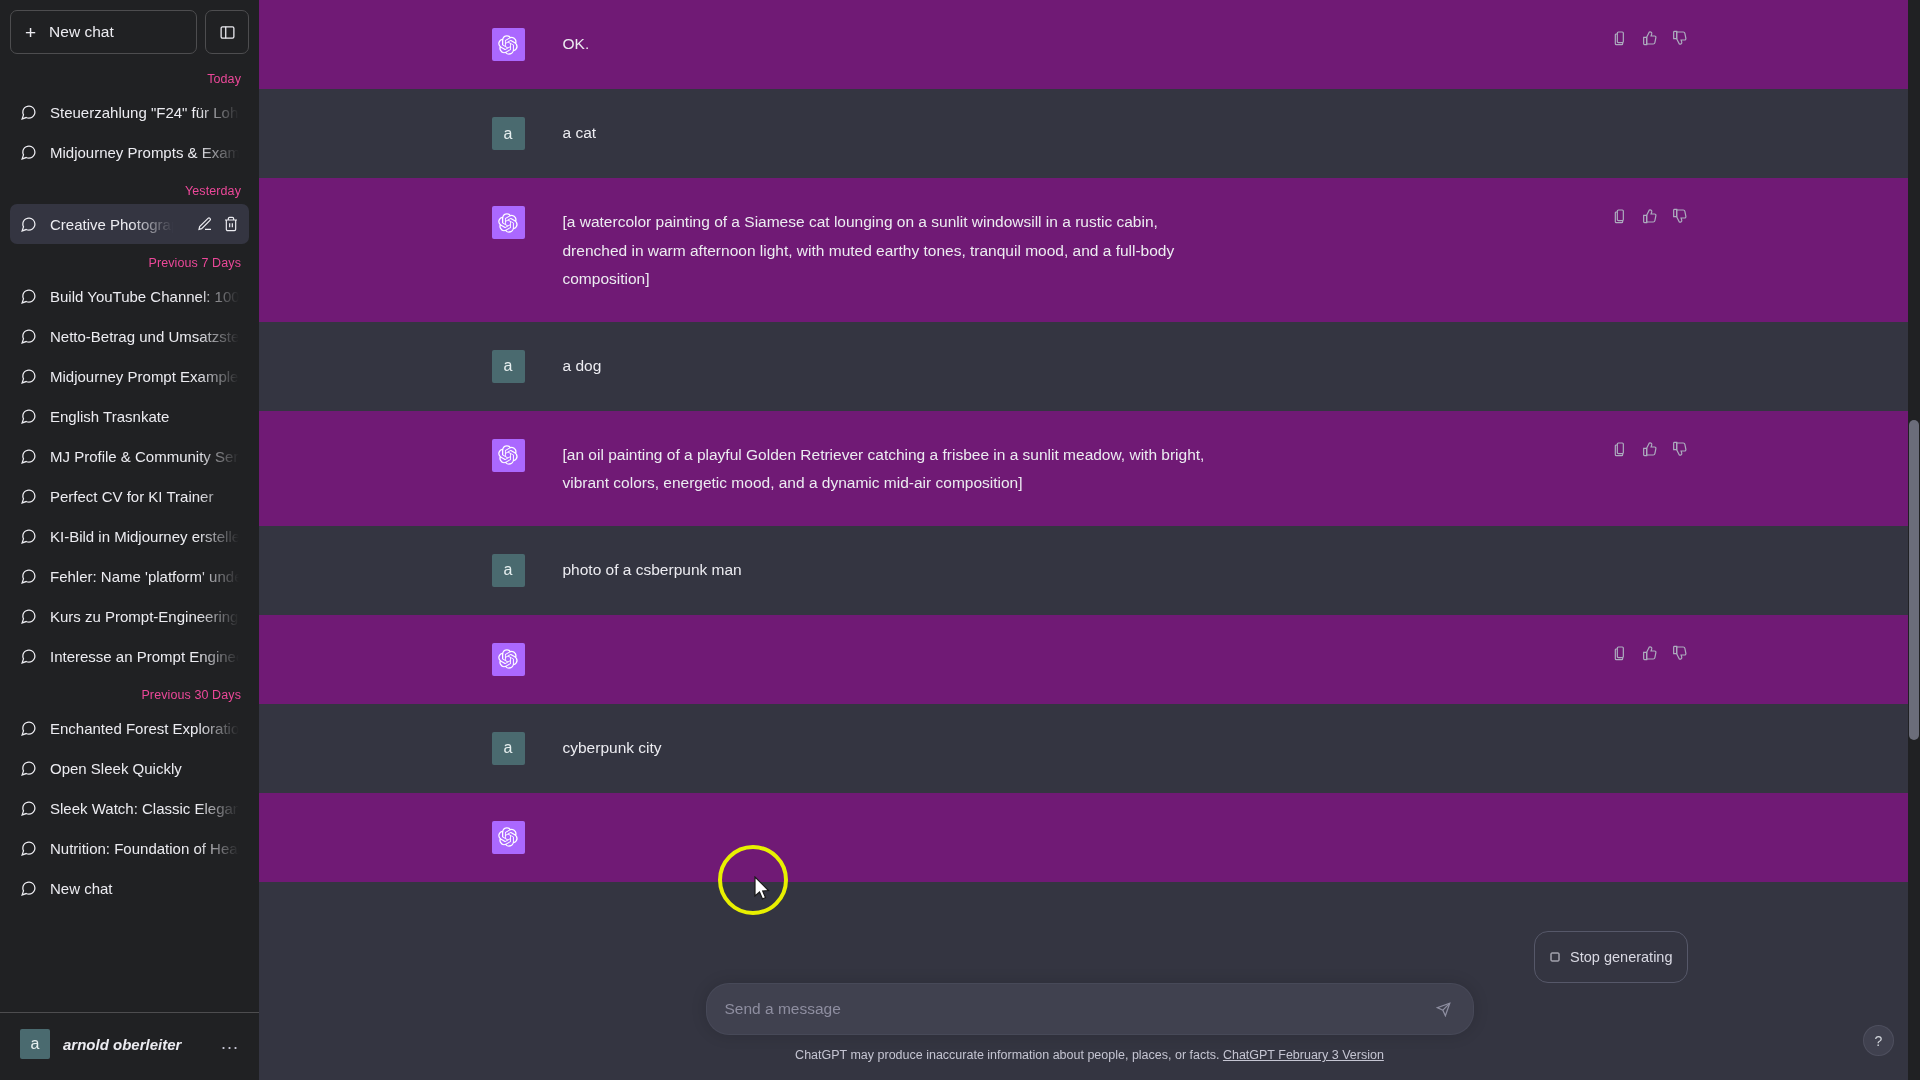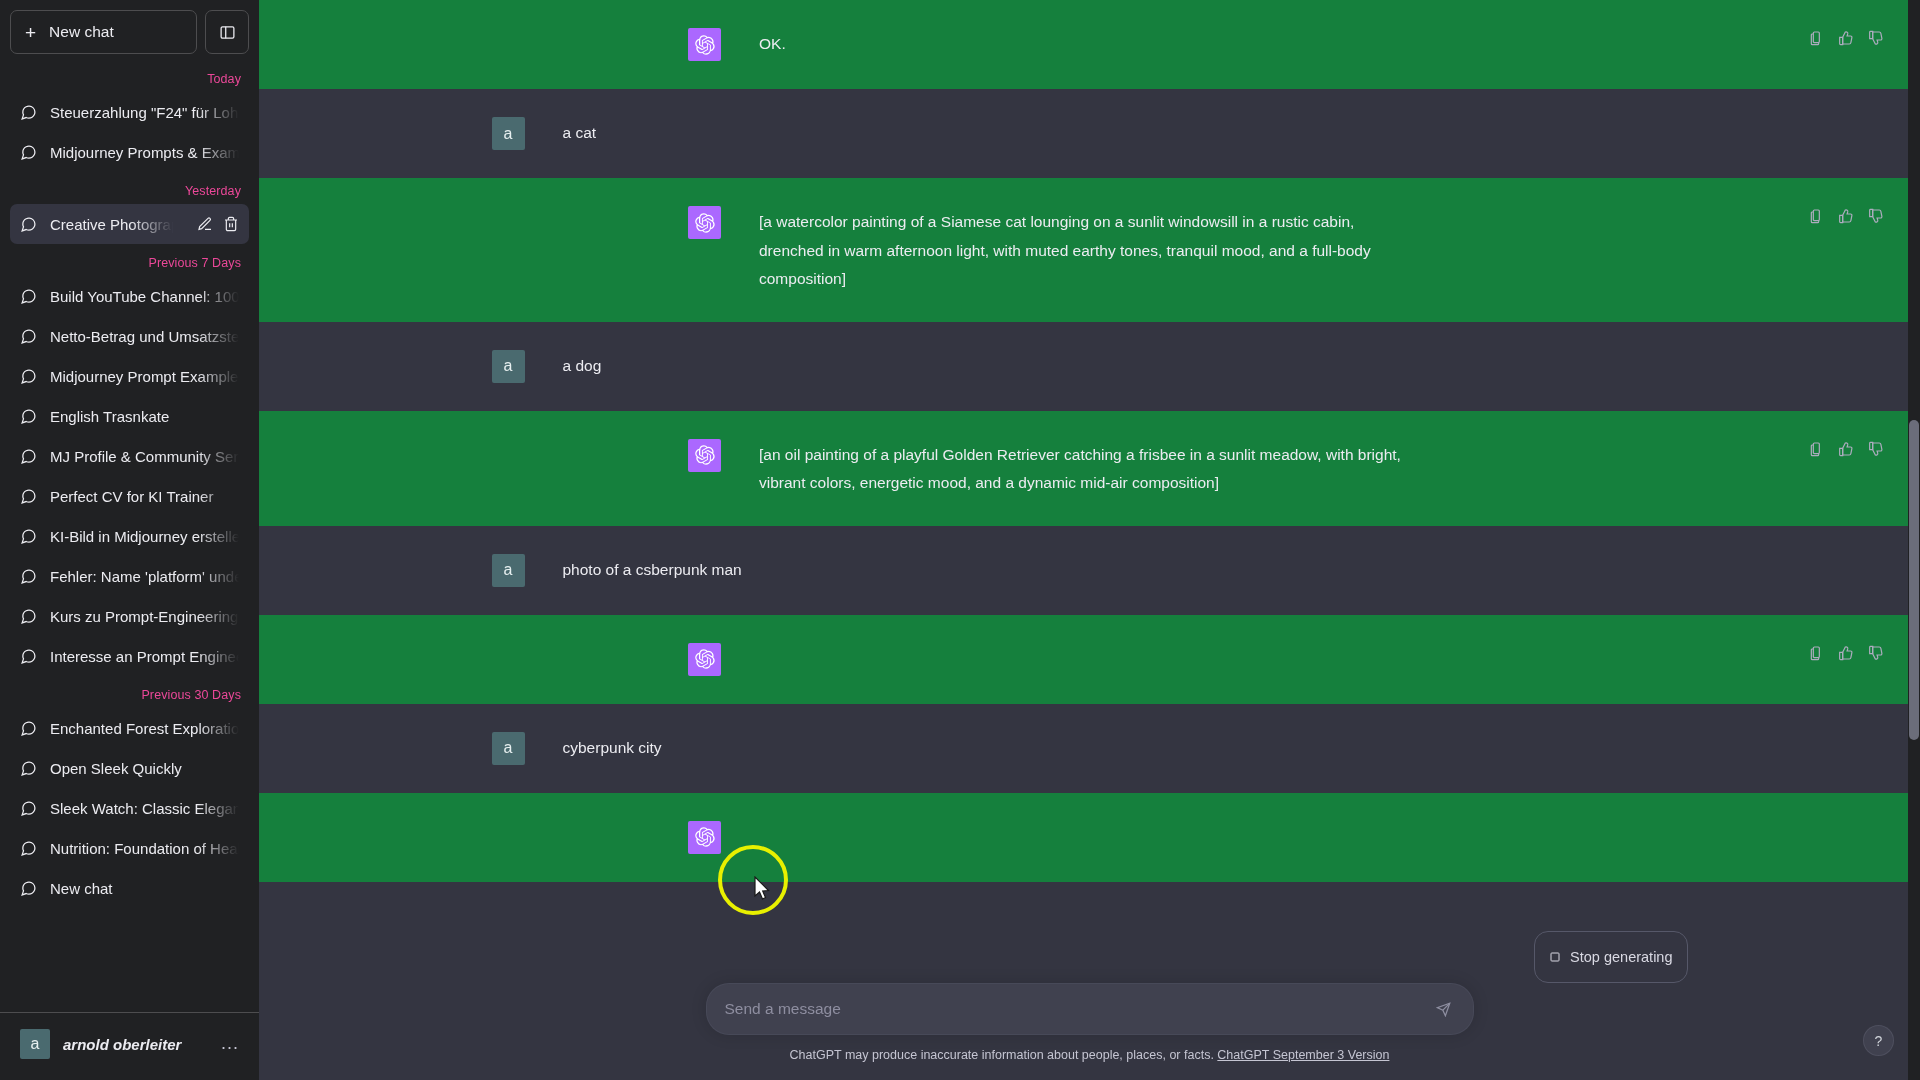--- a/index.html
+++ b/index.html
@@ -121,21 +121,21 @@
     background: #343541;
     display: flex; flex-direction: column;
     overflow: hidden;
   }
   .thread {
     flex: 1 1 auto;
     overflow: hidden;
     position: relative;
   }
   .msg-row { width: 100%; display: flex; justify-content: center; position: relative; }
-  .msg-row.assistant { background: #15803d; justify-content: flex-end; }
+  .msg-row.assistant { background: #701a75; }
   .msg-row.user { background: #343541; }
   .msg-inner {
     width: 100%;
     max-width: 1268px;
     display: flex;
     gap: 38px;
     padding: 28px 0 28px 0;
     position: relative;
   }
   .msg-avatar {
@@ -666,21 +666,21 @@
             <svg width="15" height="15" viewBox="0 0 24 24" fill="none" stroke="#8e8ea0" stroke-width="2">
               <line x1="22" y1="2" x2="11" y2="13"></line>
               <polygon points="22 2 15 22 11 13 2 9 22 2"></polygon>
             </svg>
           </span>
         </div>
       </div>
 
       <div class="footnote">
         <span>ChatGPT may produce inaccurate information about people, places, or facts.</span>
-        <a href="#">ChatGPT September 3 Version</a>
+        <a href="#">ChatGPT February 3 Version</a>
       </div>
     </div>
 
     <div class="help-btn">
       <span>?</span>
     </div>
 
     <div class="cursor-highlight" style="left:459px; top:845px;"></div>
     <svg class="cursor-arrow" style="left:495px; top:876px;" width="17" height="25" viewBox="0 0 17 25">
       <polygon points="1,1 1,20 5.5,16 8.5,23 11.5,21.5 8.7,15 14.5,14.5" fill="#ffffff" stroke="#1a1a1a" stroke-width="1.2"></polygon>

